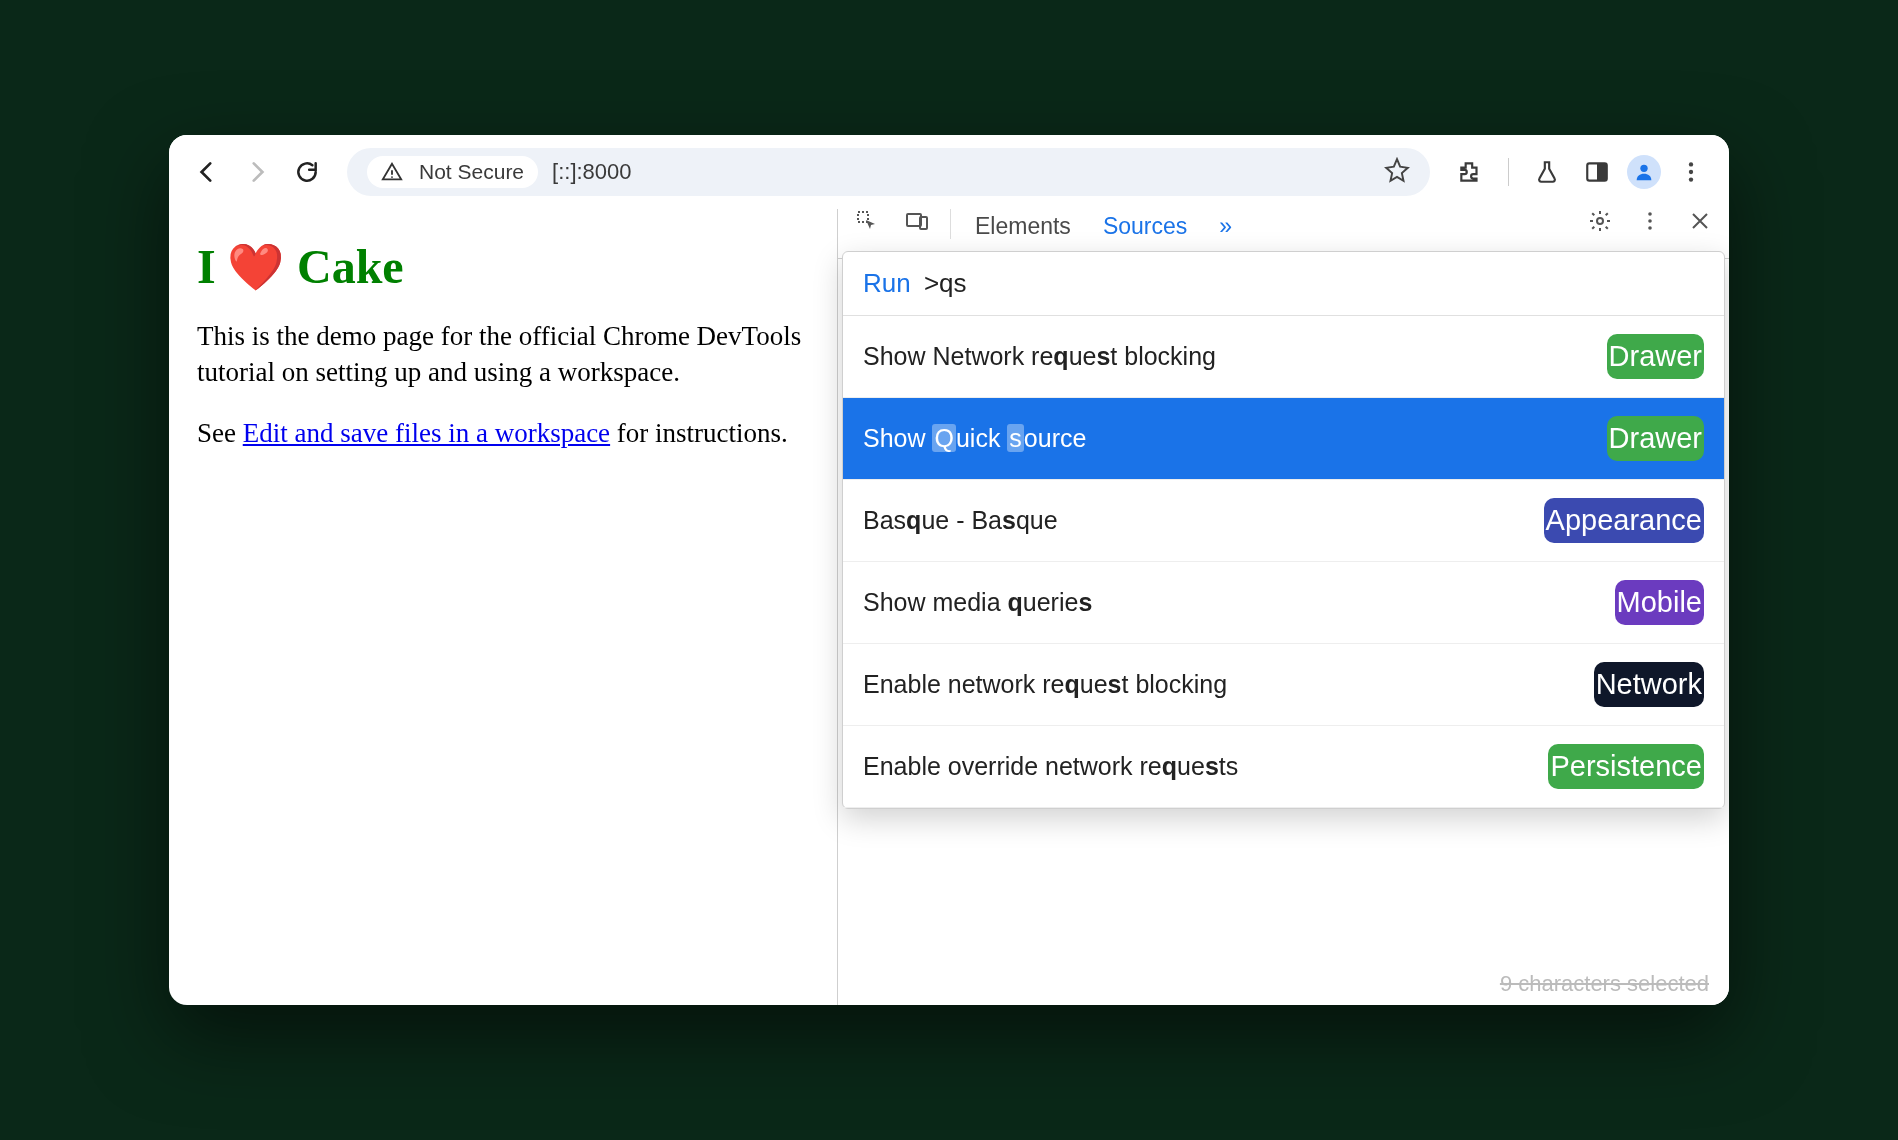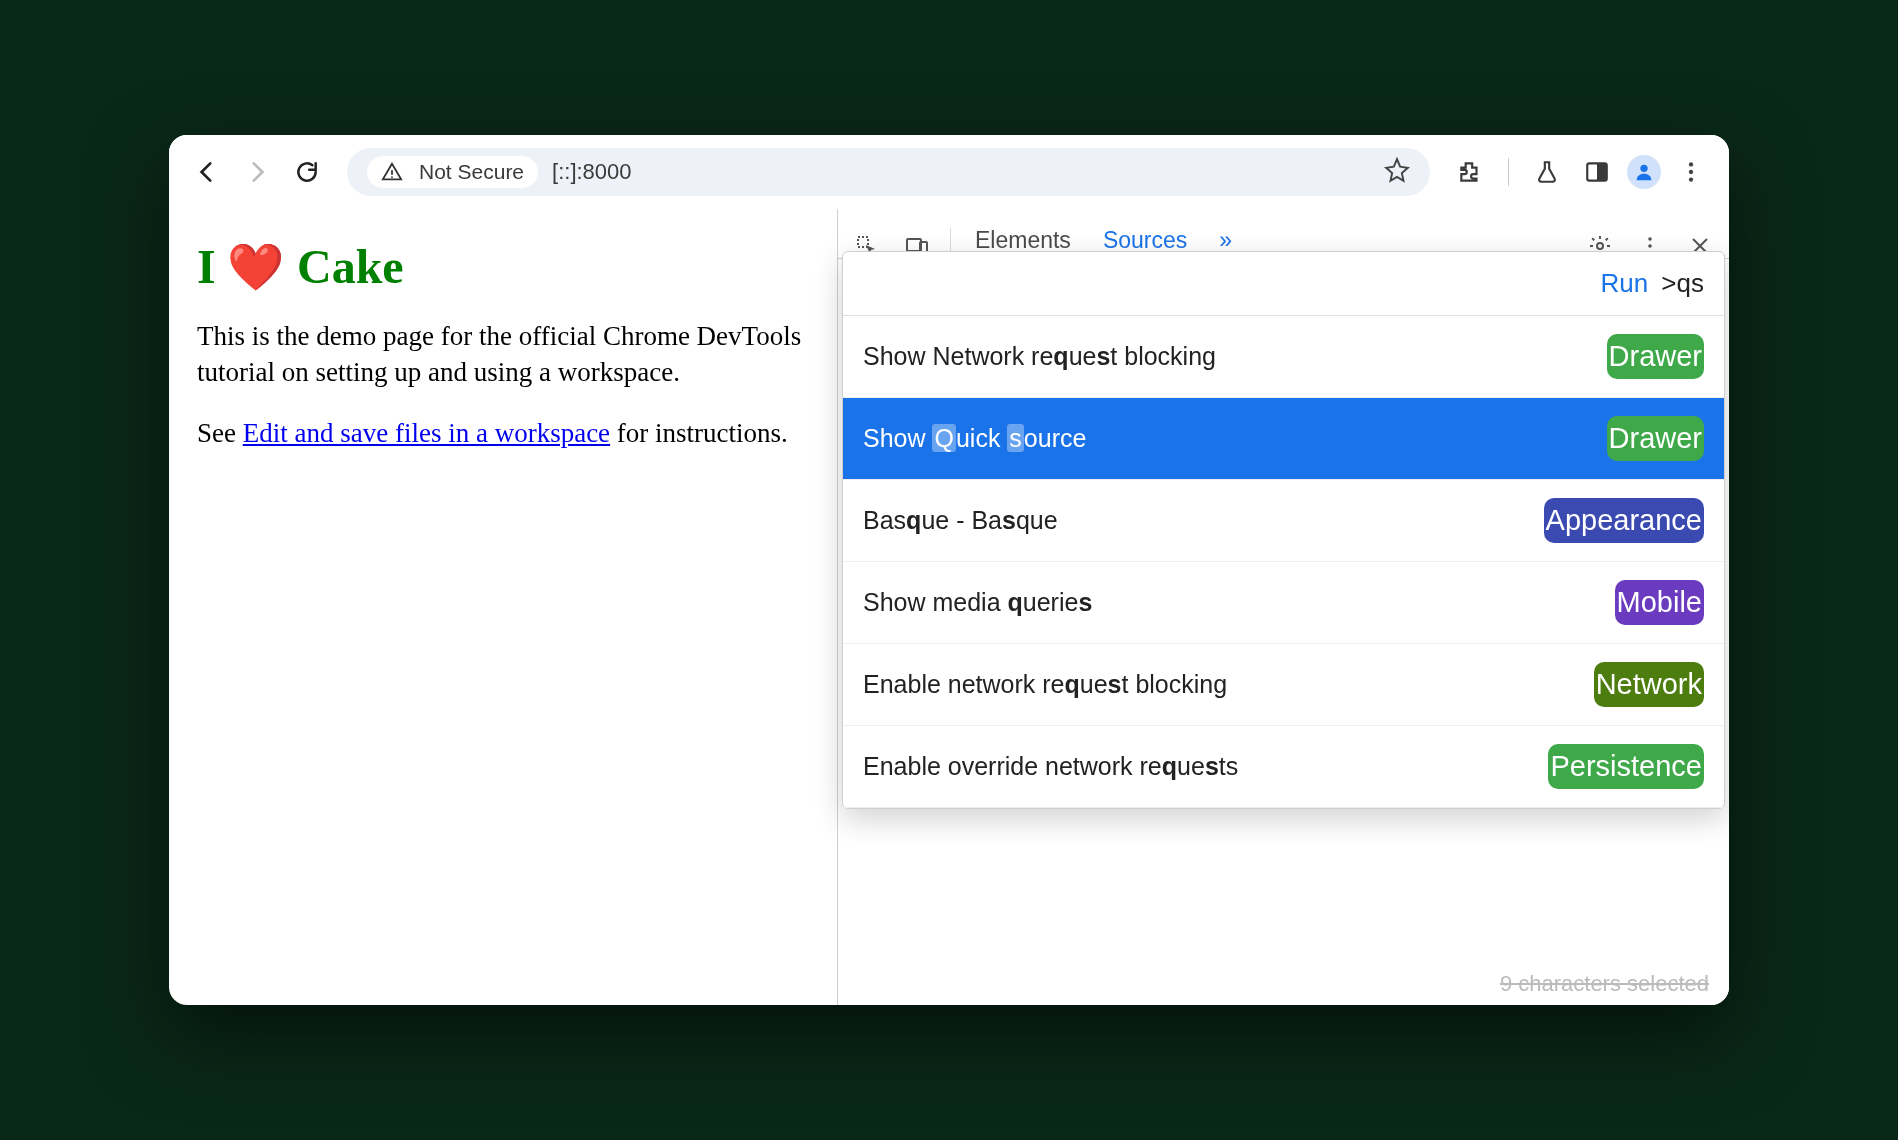--- a/index.html
+++ b/index.html
@@ -63,40 +63,40 @@
 .sep{width:1px;height:28px;background:#ccc;margin:0 8px;}
 
 .content{flex:1;display:flex;min-height:0;}
 .page{width:668px;padding:30px 28px;font-family:"Times New Roman",serif;color:#000;}
 .page h1{font-size:48px;font-weight:bold;color:#008000;display:flex;align-items:center;gap:12px;}
 .heart{color:#e3242b;font-size:46px;}
 .page p{font-size:27px;line-height:1.35;margin-top:24px;}
 .page a{color:#0000ee;text-decoration:underline;}
 
 .devtools{flex:1;border-left:1px solid #cfcfcf;display:flex;flex-direction:column;position:relative;background:#fff;}
-.dt-tabs{height:50px;border-bottom:1px solid #d0d0d0;display:flex;align-items:flex-end;padding:0 12px;gap:16px;font-size:23px;color:#4a4a4a;}
+.dt-tabs{height:50px;border-bottom:1px solid #d0d0d0;display:flex;align-items:flex-start;padding:0 12px;gap:16px;font-size:23px;color:#4a4a4a;}
 .dt-tabs .dttab{padding:4px 8px;}
 .dt-tabs .active{color:#1a73e8;}
 .dt-tabs .dticon{width:34px;display:flex;justify-content:center;}
 .dt-tabs .spacer{flex:1;}
 .dt-tabs svg{width:24px;height:24px;stroke:#555;fill:none;stroke-width:2;}
 
-.cmdmenu{position:absolute;top:42px;left:4px;right:4px;background:#fff;border:1px solid #cfcfcf;border-radius:6px;box-shadow:0 10px 30px rgba(0,0,0,0.18);text-align:right;}
+.cmdmenu{position:absolute;top:42px;left:4px;right:4px;background:#fff;border:1px solid #cfcfcf;border-radius:6px;box-shadow:0 10px 30px rgba(0,0,0,0.18);}
 .cmd-input{padding:16px 20px;font-size:26px;border-bottom:1px solid #e0e0e0;}
 .cmd-input .run{color:#1a73e8;}
 .cmd-input .inputtxt{color:#222;}
 .cmd-list{}
 .cmd-item{display:flex;align-items:center;justify-content:space-between;padding:18px 20px;border-bottom:1px solid #eee;font-size:25px;color:#222;}
 .cmd-item.selected{background:#1a73e8;color:#fff;}
 .cmd-item .seg{}
 .cmd-item .seg .m{font-weight:bold;}
 .cmd-item.selected .seg .m{background:rgba(255,255,255,0.35);padding:0 2px;border-radius:3px;font-weight:normal;}
 .badge{padding:6px 2px;border-radius:10px;font-size:29px;color:#fff;}
 .b-drawer{background:#3fa94a;} .b-appearance{background:#3b4ab0;} .b-mobile{background:#6b3bbf;}
-.b-network{background:#4d7c0f;} .b-persistence{background:#3fa94a;}
+.b-network{background:#0f172a;} .b-persistence{background:#3fa94a;}
 .dt-bottom{position:absolute;bottom:8px;right:20px;color:#888;font-size:22px;display:flex;align-items:center;gap:16px;}
 </style>
 </head>
 <body>
 
 <div class="window">
 
 
   <div class="toolbar">
     <div class="navbtn">

